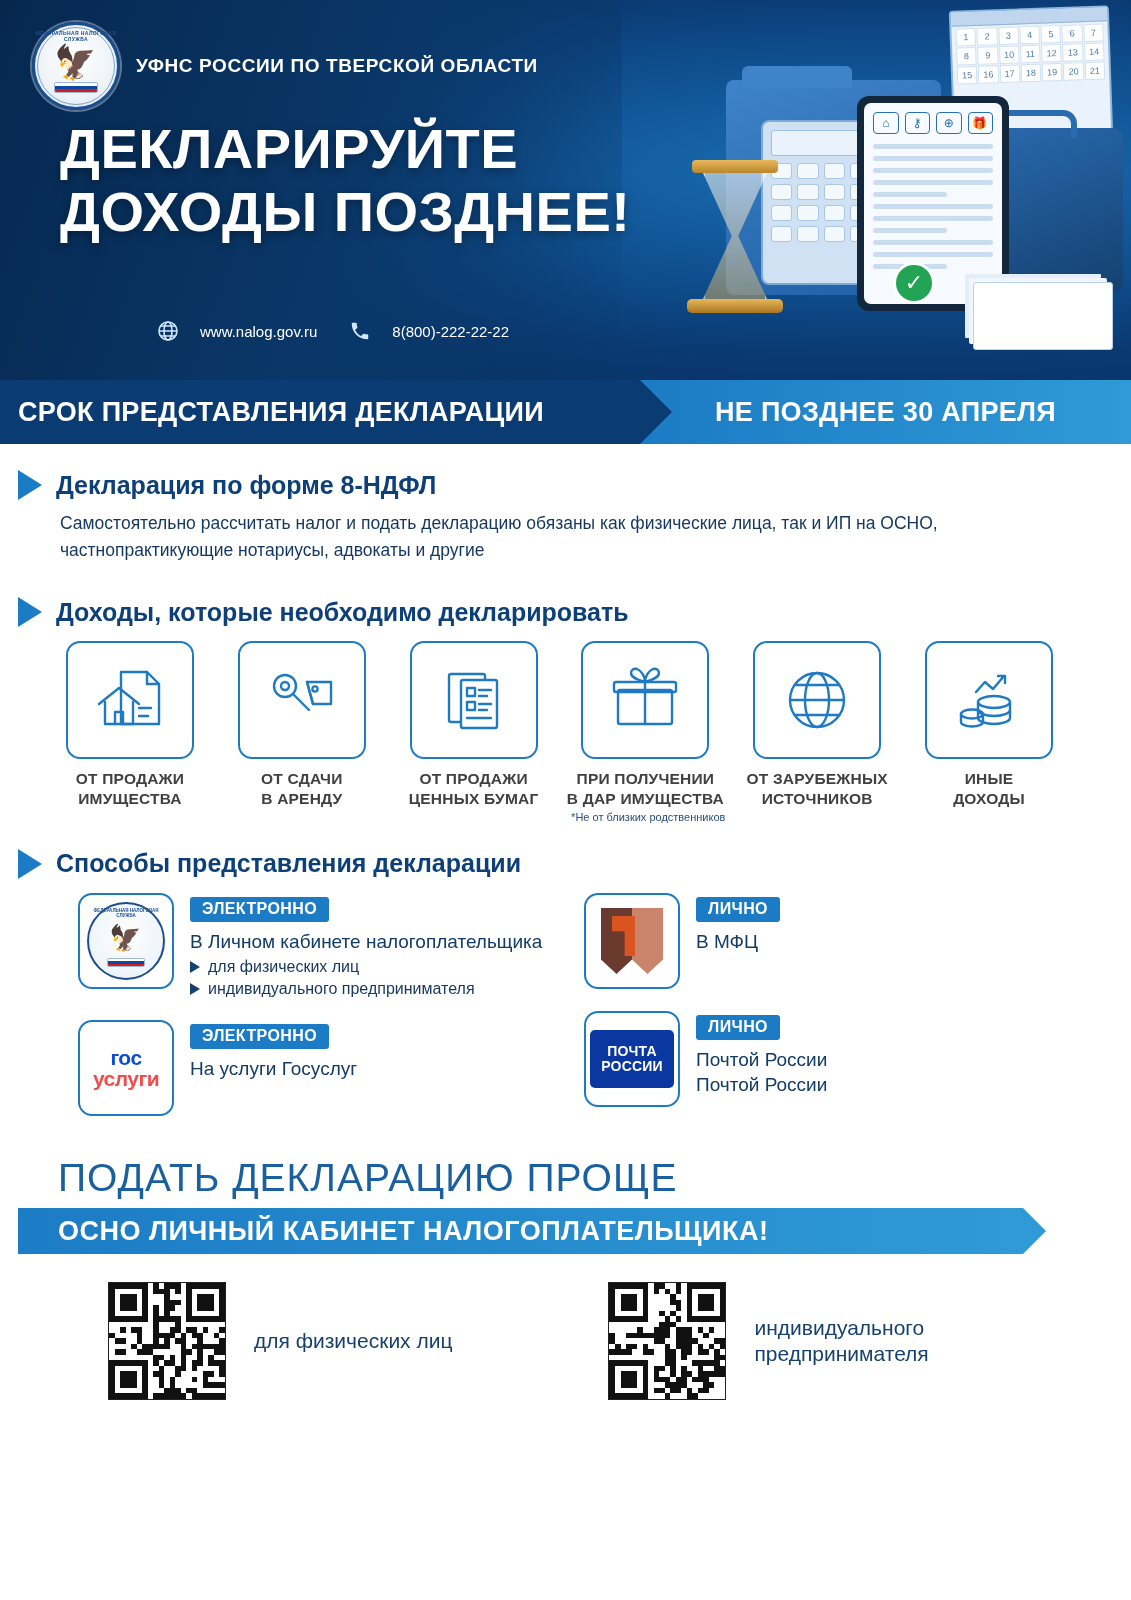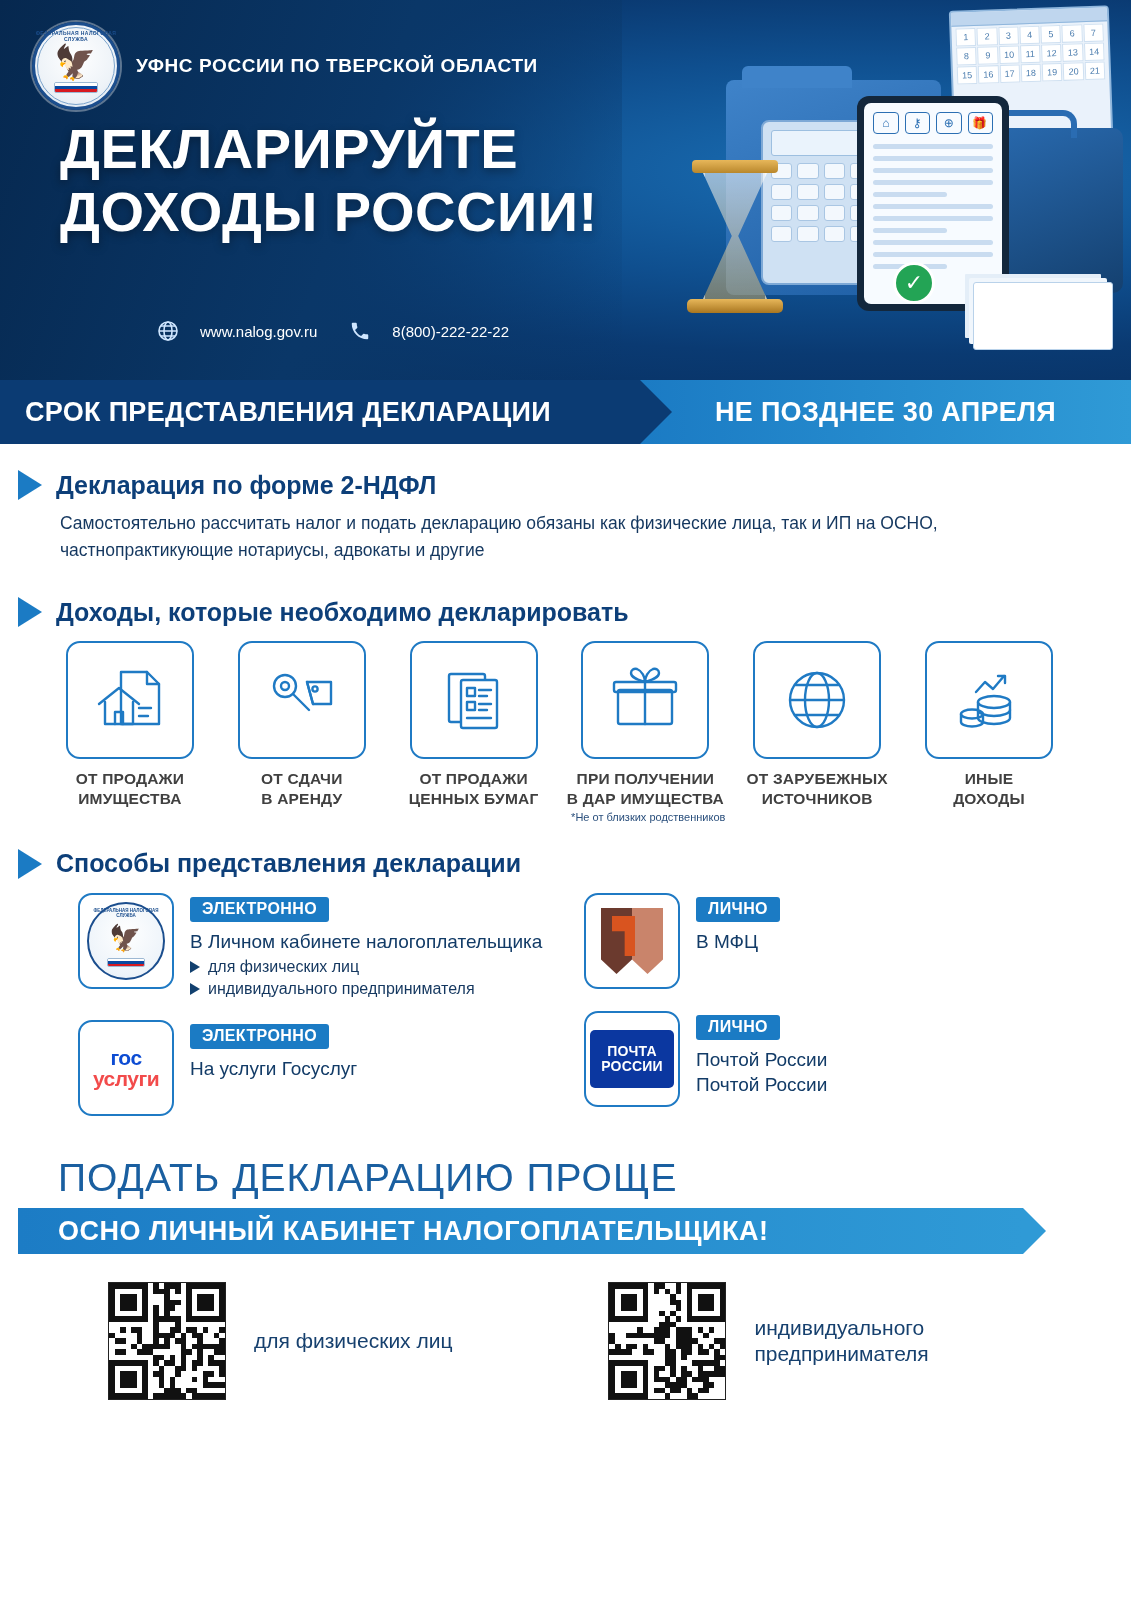--- a/index.html
+++ b/index.html
@@ -164,21 +164,21 @@
     border-left:2px solid rgba(255,255,255,.5); border-right:2px solid rgba(255,255,255,.5);
   }
   .art .hourglass .stand { width:96px; height:14px; background:linear-gradient(#e7b75a,#a87620); border-radius:5px; }
 
   
   .deadline {
     position: relative; width: 1131px; height: 64px; display: flex;
   }
   .dl-left {
     width: 640px; background: #0b3b73; display:flex; align-items:center;
-    padding-left: 25px; position: relative;
+    padding-left: 18px; position: relative;
   }
   .dl-left:after {
     content:""; position:absolute; right:-32px; top:0;
     border-top: 32px solid transparent; border-bottom: 32px solid transparent;
     border-left: 32px solid #0b3b73;
   }
   .dl-left span { color:#ffffff; font-size:27px; font-weight:bold; letter-spacing:.3px; }
   .dl-right {
     flex:1; background: linear-gradient(90deg,#1b7bc4,#2f9ad6);
     display:flex; align-items:center; justify-content:center;
@@ -381,21 +381,21 @@
           <i></i>
           <i></i>
           <i></i>
         </div>
     </div>
     <div class="hdr-org">УФНС РОССИИ ПО ТВЕРСКОЙ ОБЛАСТИ</div>
   </div>
 
   <div class="hdr-title">
     <div>ДЕКЛАРИРУЙТЕ</div>
-    <div>ДОХОДЫ РОССИИ!</div>
+    <div>ДОХОДЫ ПОЗДНЕЕ!</div>
   </div>
 
   <div class="hdr-contacts">
     <div class="contact">
       <span class="c-icon">
         <svg width="24" height="24" viewBox="0 0 24 24" fill="none" stroke="#cfe6ff" stroke-width="1.6">
           <circle cx="12" cy="12" r="9"></circle>
             <ellipse cx="12" cy="12" rx="4" ry="9"></ellipse>
             <path d="M3 12h18M5 7h14M5 17h14"></path>
         </svg>
@@ -420,21 +420,21 @@
   <div class="dl-right">
     <span>НЕ ПОЗДНЕЕ 30 АПРЕЛЯ</span>
   </div>
 </div>
 
 <div class="body">
 
   <div class="section-1">
     <div class="sec-head">
       <div class="arrow"></div>
-      <div class="sec-title">Декларация по форме 2-НДФЛ</div>
+      <div class="sec-title">Декларация по форме 8-НДФЛ</div>
     </div>
     <div class="sec-body">Самостоятельно рассчитать налог и подать декларацию обязаны как физические лица, так и ИП на ОСНО, частнопрактикующие нотариусы, адвокаты и другие</div>
   </div>
 
   <div class="section-2">
     <div class="sec-head">
       <div class="arrow"></div>
       <div class="sec-title">Доходы, которые необходимо декларировать</div>
     </div>
 

